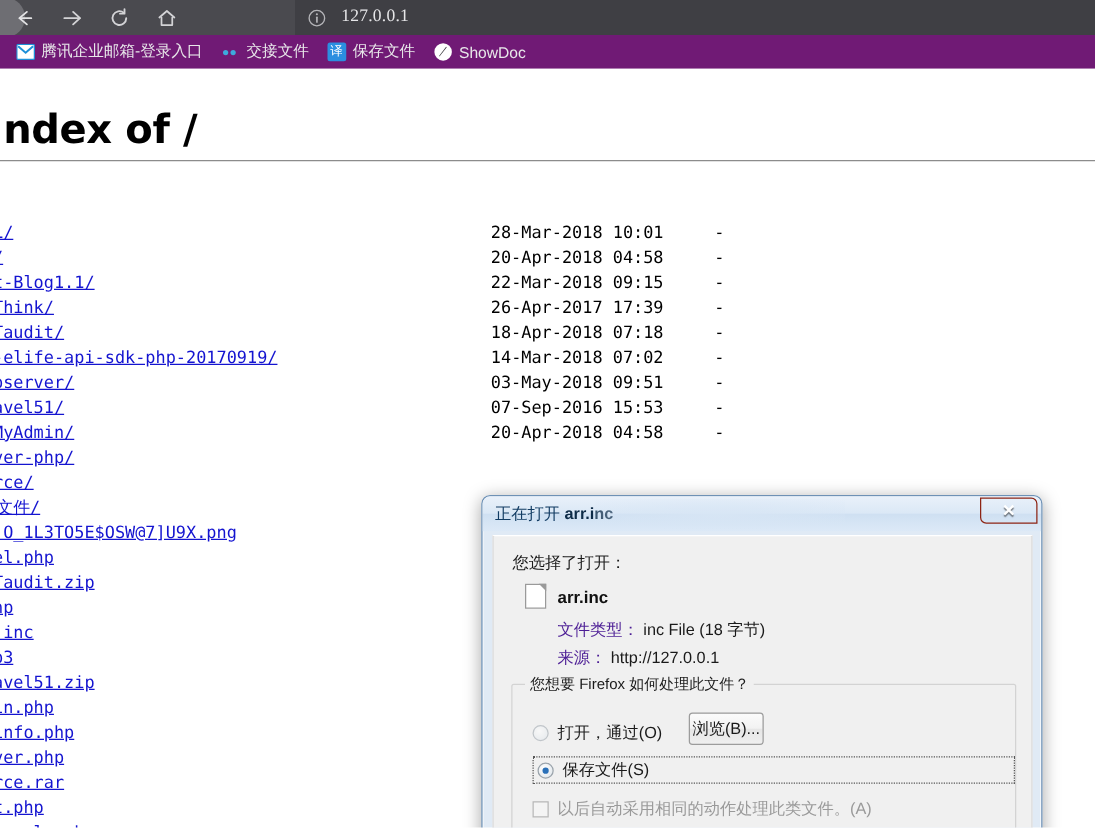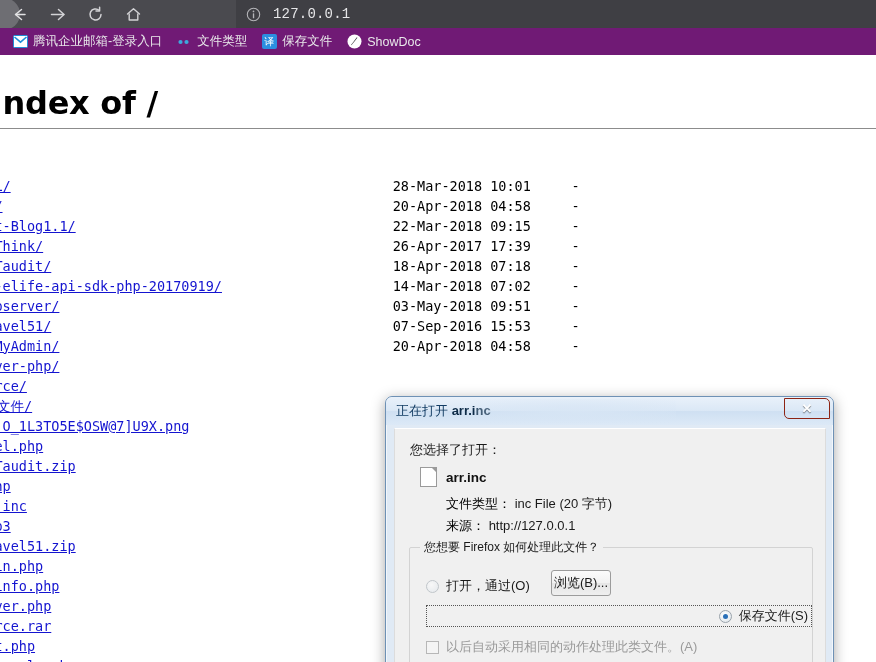--- a/index.html
+++ b/index.html
@@ -50,21 +50,21 @@
     padding-left: 10px;
   }
   #urlbar-identity {
     color: #b4b4b8;
     margin-right: 12px;
     display: flex; align-items: center;
   }
   #url-text {
     color: #e6e6e8;
     font-size: 14px;
-    font-family: Liberation Mono, monospace;
+    font-family: Liberation Serif, serif;
     letter-spacing: .2px;
   }
 
   
   #bookmarks-bar {
     position: absolute; top: 28px; left: 0;
     width: 876px; height: 27px;
     background: #701a75;
     display: flex; align-items: center;
     padding-left: 6px;
@@ -210,42 +210,42 @@
     border-width: 0 6px 6px 0;
     border-style: solid;
     border-color: transparent #9a9a9a transparent transparent;
   }
   #file-name {
     font-size: 13.5px; font-weight: bold; color: #111;
   }
 
   #file-type-row { position: absolute; left: 51px; top: 66px; }
   #file-src-row  { position: absolute; left: 51px; top: 88px; }
-  .kv-key { color: #000000; }
+  .kv-key { color: #4c1d95; }
   .kv-val { color: #1a1a1a; }
 
   #handle-group {
     position: absolute;
     left: 14px; top: 118px;
     width: 404px; height: 118px;
     border: 1px solid #d3d3d3;
     border-radius: 2px;
   }
   #handle-legend {
     position: absolute;
     left: 10px; top: -9px;
     background: #f0f0f0;
     padding: 0 4px;
     font-size: 12px; color: #1a1a1a;
   }
 
   .radio-row {
     position: absolute;
     display: flex; align-items: center;
-    font-size: 13px; color: #1a1a1a; justify-content: flex-end;
+    font-size: 13px; color: #1a1a1a;
   }
   #radio-open-row { left: 16px; top: 29px; }
   #radio-save-row { left: 16px; top: 57px; }
   .radio-dot {
     width: 13px; height: 13px;
     border-radius: 50%;
     border: 1px solid #9aa3ab;
     background: radial-gradient(circle at 40% 35%, #ffffff 0%, #e6ebef 70%, #cfd6dc 100%);
     margin-right: 7px; flex: none;
     position: relative;
@@ -355,21 +355,21 @@
     <span>腾讯企业邮箱-登录入口</span>
   </div>
 
   <div class="bookmark-item">
     <span class="bm-icon bm-icon-dots">
       <svg width="16" height="10" viewBox="0 0 16 10">
         <circle cx="4.5" cy="5" r="2.1" fill="#3da9dc"></circle>
         <circle cx="10.5" cy="5" r="2.1" fill="#3da9dc"></circle>
       </svg>
     </span>
-    <span>文件类型</span>
+    <span>交接文件</span>
   </div>
 
   <div class="bookmark-item">
     <span class="bm-icon">
       <span class="bm-icon-fanyi">译</span>
     </span>
     <span>保存文件</span>
   </div>
 
   <div class="bookmark-item">
@@ -405,21 +405,21 @@
 
       <div id="sel-open-label" class="dlg-label">您选择了打开：</div>
 
       <div id="file-row">
         <span id="file-icon"></span>
         <span id="file-name">arr.inc</span>
       </div>
 
       <div id="file-type-row" class="dlg-label">
         <span class="kv-key">文件类型：</span>
-        <span class="kv-val">inc File (20 字节)</span>
+        <span class="kv-val">inc File (18 字节)</span>
       </div>
 
       <div id="file-src-row" class="dlg-label">
         <span class="kv-key">来源：</span>
         <span class="kv-val">http://127.0.0.1</span>
       </div>
 
       <div id="handle-group">
         <div id="handle-legend">您想要 Firefox 如何处理此文件？</div>
 

